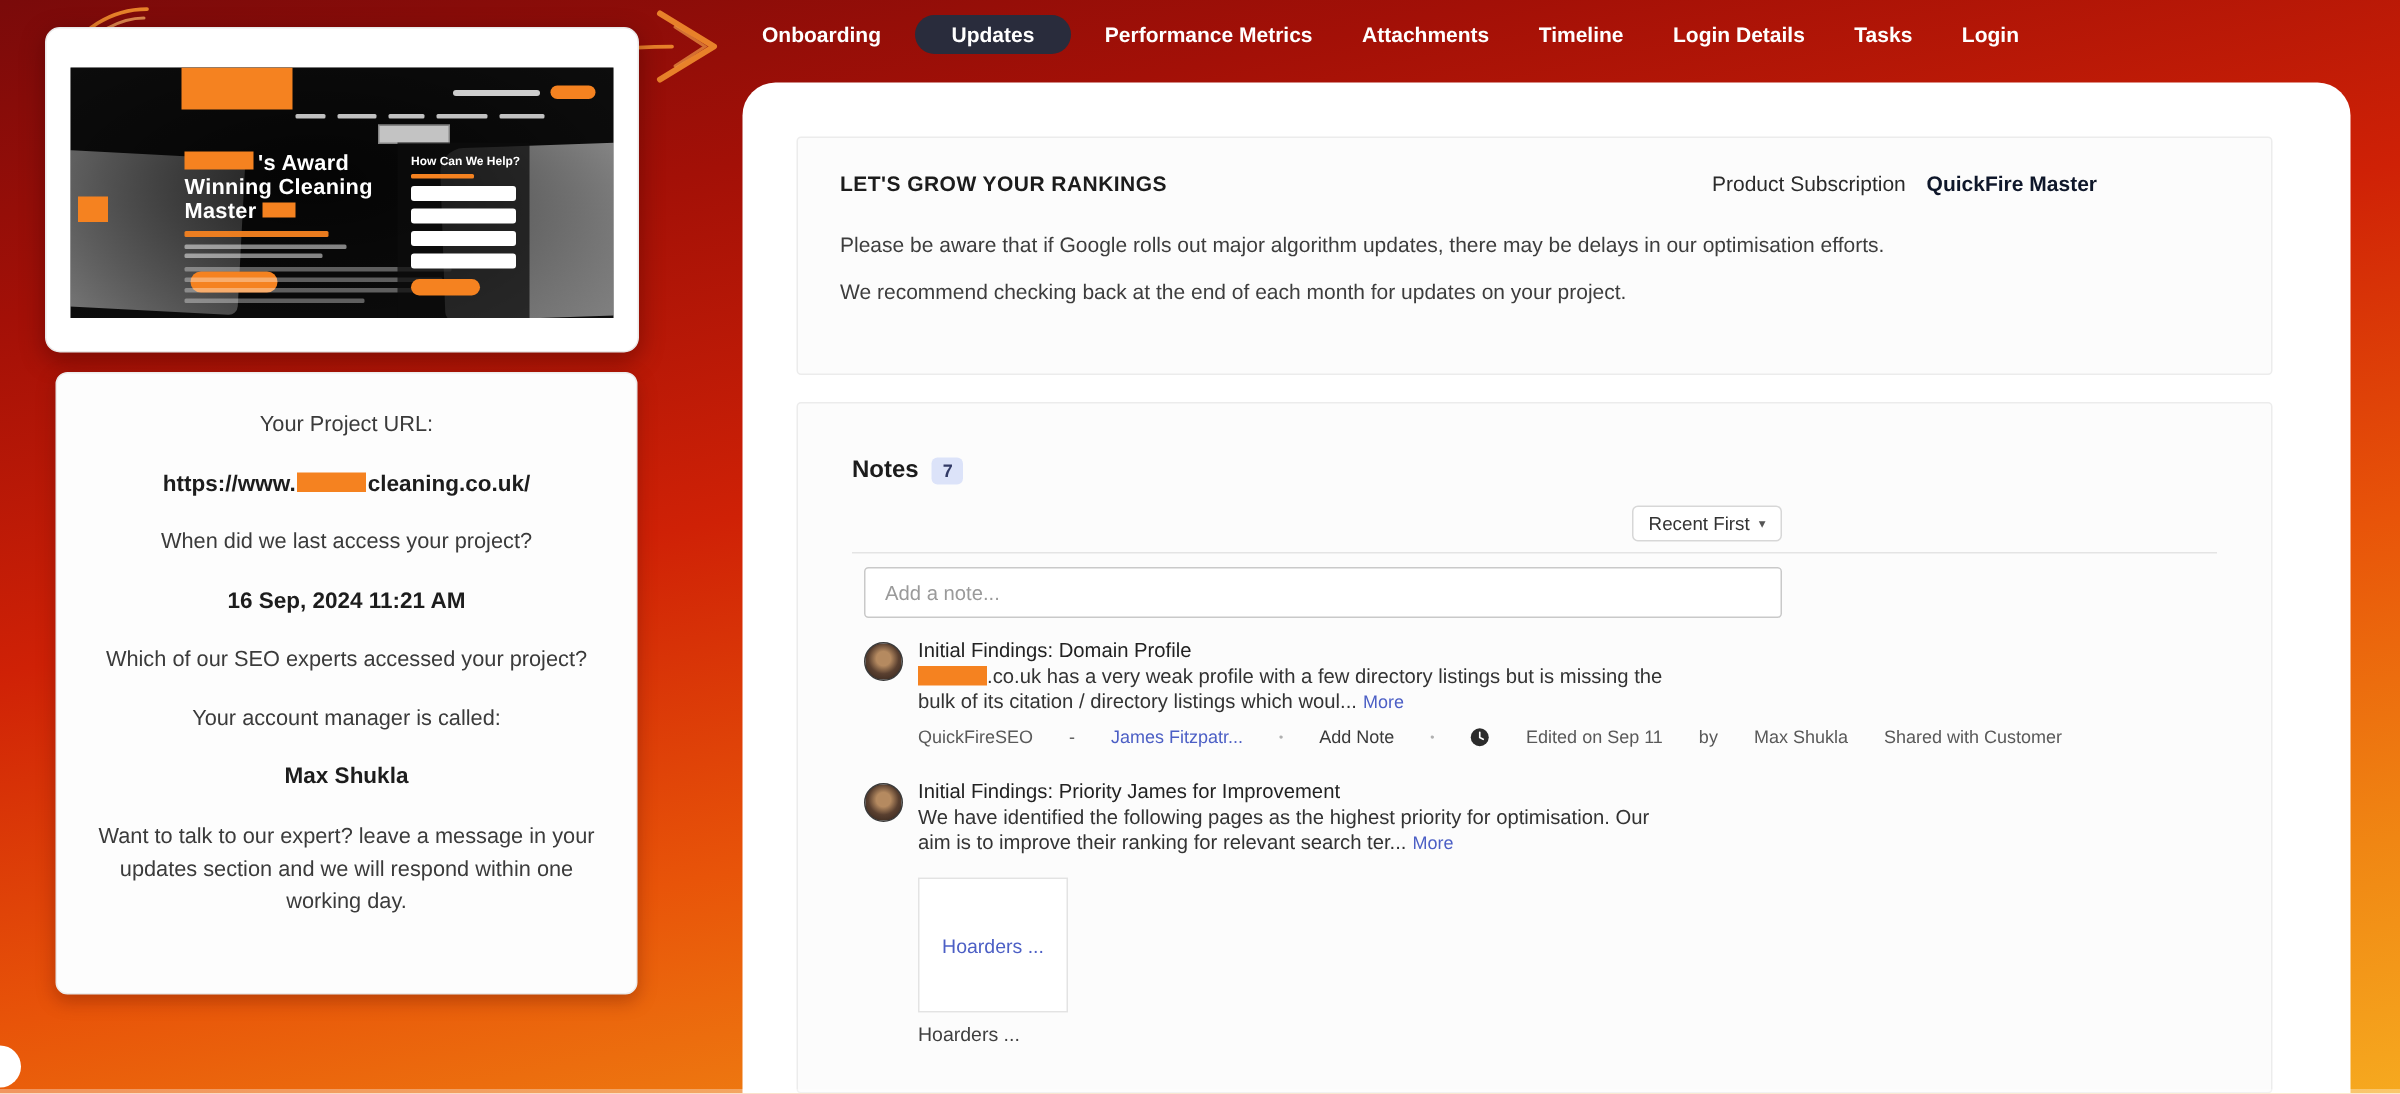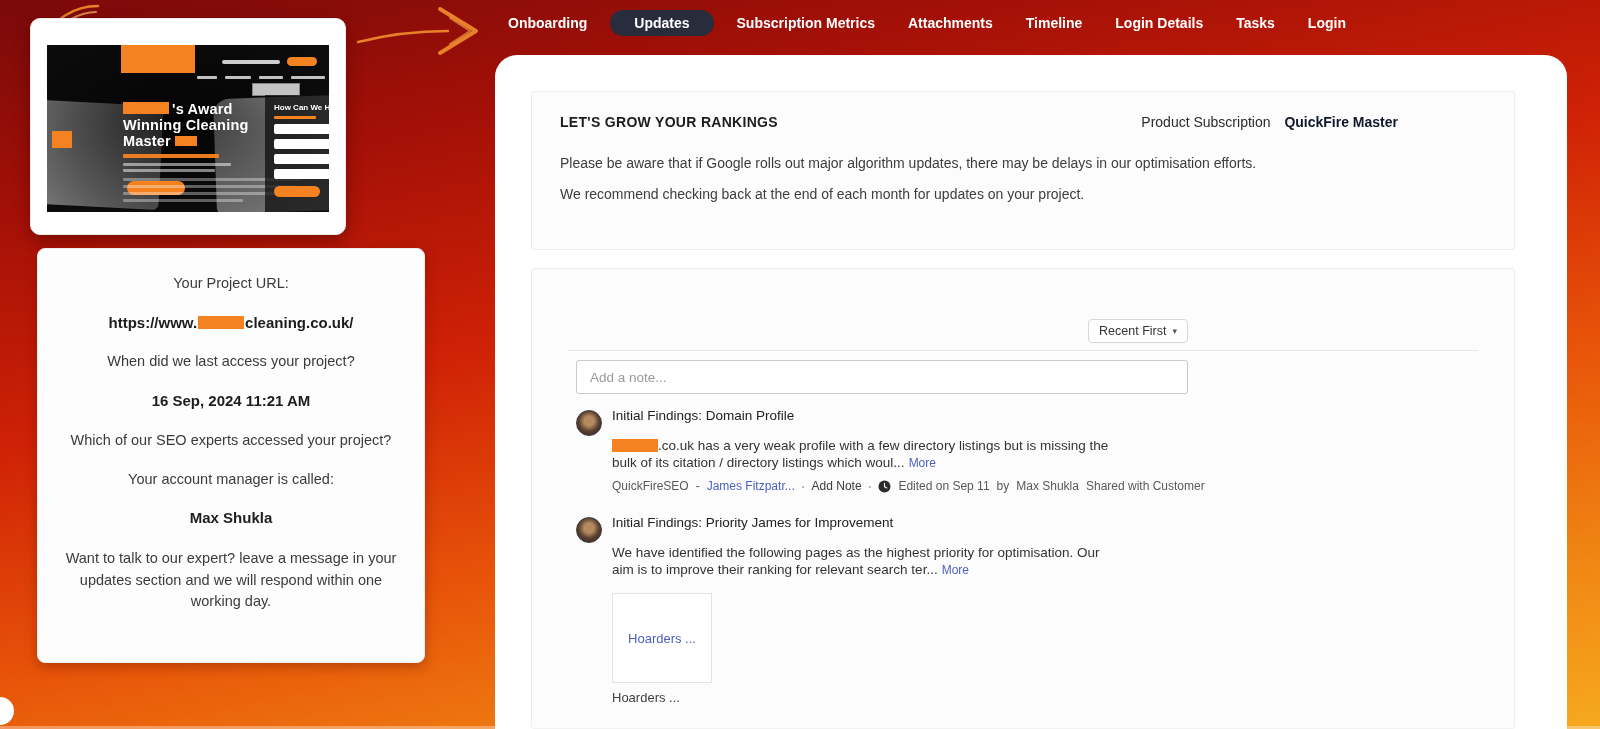--- a/index.html
+++ b/index.html
@@ -28,21 +28,21 @@
     position:absolute; left:-14px; top:697px; width:28px; height:28px;
     background:#fff; border-radius:50%;
   }
   .bottom-strip {
     position:absolute; left:0; bottom:0; width:100%; height:3px;
     background:rgba(255,255,255,.35);
   }
 
   
   .card-preview {
-    position:absolute; left:30px; top:18px; width:316px; height:217px;
+    position:absolute; left:30px; top:18px; width:396px; height:217px;
     background:#ffffff; border-radius:10px;
     box-shadow:0 5px 16px rgba(60,5,0,.45); border:1px solid #e9e9e9;
     padding:26px 16px 22px;
   }
   .thumb { position:relative; width:100%; height:100%; background:#141414; overflow:hidden; }
   .van-left  { position:absolute; left:-8px; top:58px; width:122px; height:104px;
                background:linear-gradient(100deg,#c9c9c9,#8a8a8a); transform:rotate(3deg);
                border-radius:6px; }
   .van-right { position:absolute; right:-14px; top:52px; width:128px; height:115px;
                background:linear-gradient(180deg,#f0f0f0,#bdbdbd); transform:rotate(-2deg);
@@ -124,24 +124,24 @@
                     margin-top:9px; padding:0 13px; font-size:13.5px; color:#333;
                     font-family:"Liberation Sans", sans-serif; background:#fff; }
   .add-note-input::placeholder { color:#9a9a9a; }
 
   .note { display:flex; gap:10px; margin-top:14px; }
   .note + .note { margin-top:22px; }
   .avatar { width:26px; height:26px; border-radius:50%; flex:0 0 26px; margin-top:2px;
             background:radial-gradient(circle at 50% 42%, #b58a60 0 26%, #5a4030 55%, #2d2019 100%);
             border:1px solid #3a3a3a; }
   .note-title { font-size:13.5px; font-weight:normal; color:#222; }
-  .note-body  { font-size:13.5px; color:#333; line-height:17px; margin-top:14px; }
+  .note-body  { font-size:13.5px; color:#333; line-height:17px; margin-top:1px; }
   .more-link  { color:#4c5fc5; font-size:12px; margin-left:4px; cursor:pointer; }
   .note-meta  { font-size:12px; color:#595959; margin-top:7px; display:flex;
-                align-items:center; gap:7px; white-space:nowrap; }
+                align-items:center; gap:24px; white-space:nowrap; }
   .meta-link  { color:#4c5fc5; cursor:pointer; }
   .meta-dot   { color:#b0b0b0; font-size:8px; }
   .meta-action{ color:#3a3a3a; cursor:pointer; }
   .clock-icon { display:inline-flex; }
 
   .attach-box { width:100px; height:90px; background:#fff; border:1px solid #e3e3e3;
                 margin-top:14px; display:flex; align-items:center; justify-content:center; }
   .attach-link { color:#4c5fc5; font-size:13px; cursor:pointer; }
   .attach-caption { font-size:13px; color:#3f3f3f; margin-top:7px; }
 </style>
@@ -157,21 +157,21 @@
   </svg>
   <svg class="doodle-arrow" width="126" height="56" viewBox="0 0 126 56">
     <path d="M2 40 C30 33 60 29 92 29" stroke="#e8812a" stroke-width="2.5" fill="none" stroke-linecap="round"></path>
     <path d="M84 7 L120 29 L84 51" stroke="#e8812a" stroke-width="4" fill="none" stroke-linecap="round" stroke-linejoin="round"></path>
     <path d="M94 16 L114 29 L94 42" stroke="#ef9a45" stroke-width="2" fill="none" stroke-linecap="round" opacity=".7"></path>
   </svg>
 
   <nav class="topnav">
     <div class="tab">Onboarding</div>
     <div class="tab active">Updates</div>
-    <div class="tab">Subscription Metrics</div>
+    <div class="tab">Performance Metrics</div>
     <div class="tab">Attachments</div>
     <div class="tab">Timeline</div>
     <div class="tab">Login Details</div>
     <div class="tab">Tasks</div>
     <div class="tab">Login</div>
   </nav>
 
   <div class="card-preview">
     <div class="thumb">
       <div class="van-left"></div>
@@ -241,20 +241,24 @@
           <span class="sub-value">QuickFire Master</span>
         </div>
       </div>
       <div class="pa-body">
         <p>Please be aware that if Google rolls out major algorithm updates, there may be delays in our optimisation efforts.</p>
         <p>We recommend checking back at the end of each month for updates on your project.</p>
       </div>
     </section>
 
     <section class="panel panel-b">
+      <div class="pb-header">
+        <div class="pb-title">Notes</div>
+        <div class="count-badge">7</div>
+      </div>
 
       <div class="notes-col">
         <div class="sort-row">
           <button class="sort-btn">
             <span>Recent First</span>
             <span class="sort-caret">▾</span>
           </button>
         </div>
       </div>
 

